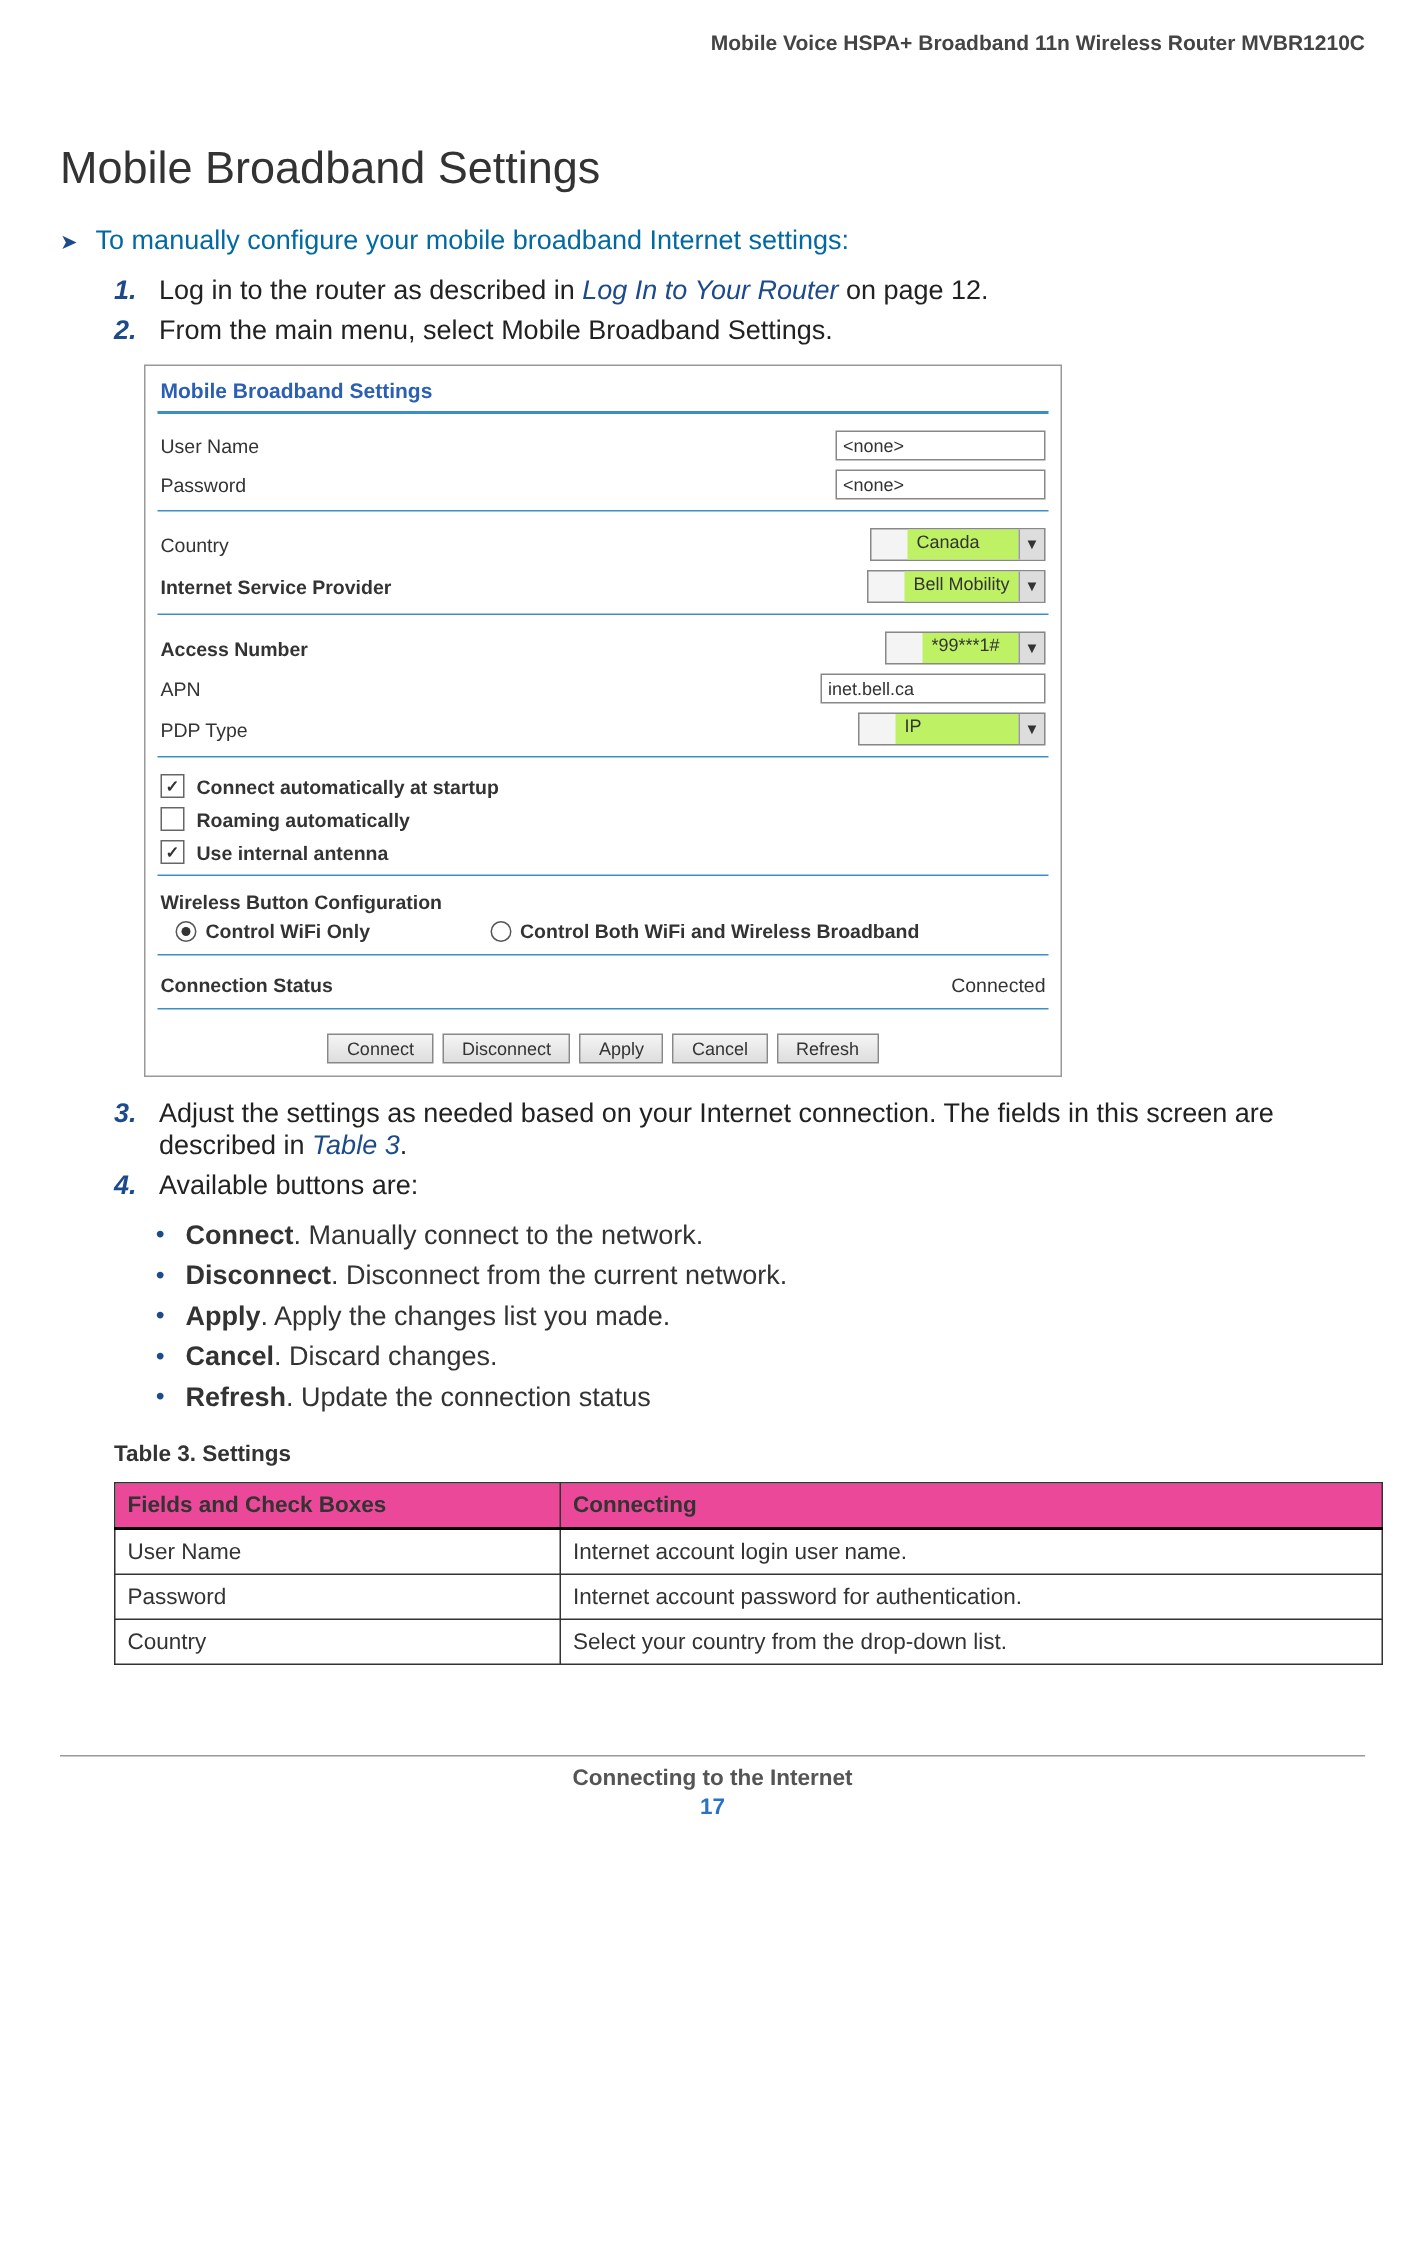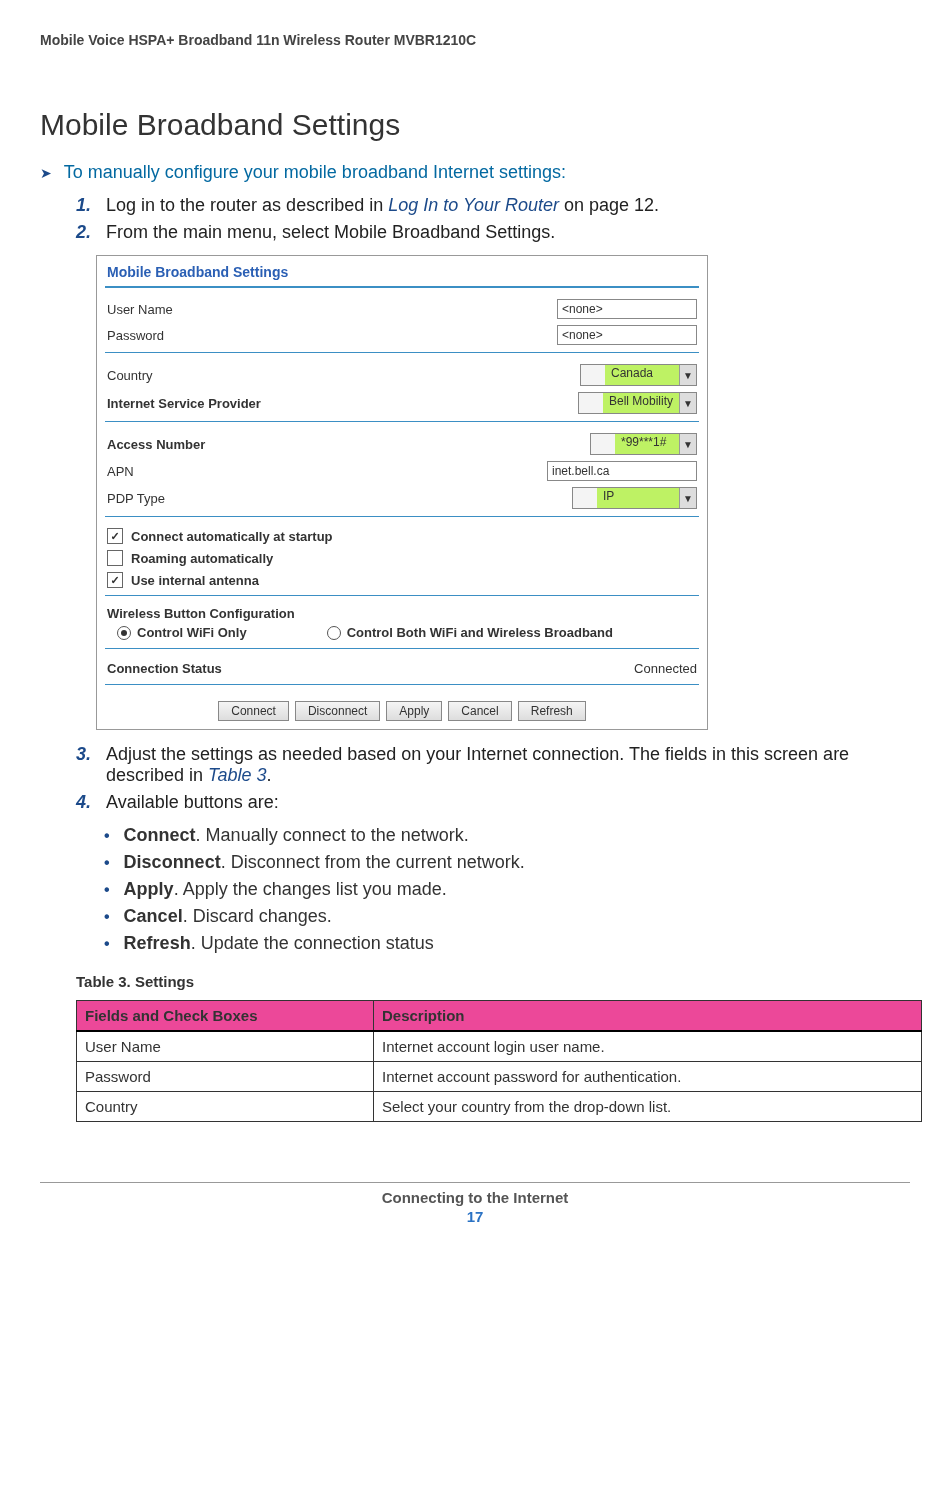--- a/index.html
+++ b/index.html
@@ -7,26 +7,25 @@
     margin: 0;
     padding: 0;
     background: #fff;
     color: #333;
     width: 950px;
   }
   .page {
     padding: 20px 40px 20px 40px;
   }
   .header-title {
-    text-align: left;
+    text-align: right;
     font-weight: bold;
     font-size: 14px;
     color: #444;
     margin-bottom: 60px;
-    margin-top: 12px;
   }
   .section-heading {
     font-size: 30px;
     font-weight: normal;
     color: #333;
     margin: 10px 0 20px 0;
     font-family: "Trebuchet MS", Arial, sans-serif;
   }
   .task-row {
     display: flex;
@@ -410,21 +409,21 @@
       <span class="bullet">•</span>
       <span><span class="bold">Refresh</span><span>. Update the connection status</span></span>
     </div>
   </div>
 
   <div class="table-caption">Table 3.  Settings</div>
   <table class="settings">
     <thead>
       <tr>
         <th class="col1">Fields and Check Boxes</th>
-        <th>Description</th>
+        <th>Connecting</th>
       </tr>
     </thead>
     <tbody>
       <tr>
         <td>User Name</td>
         <td>Internet account login user name.</td>
       </tr>
       <tr>
         <td>Password</td>
         <td>Internet account password for authentication.</td>

